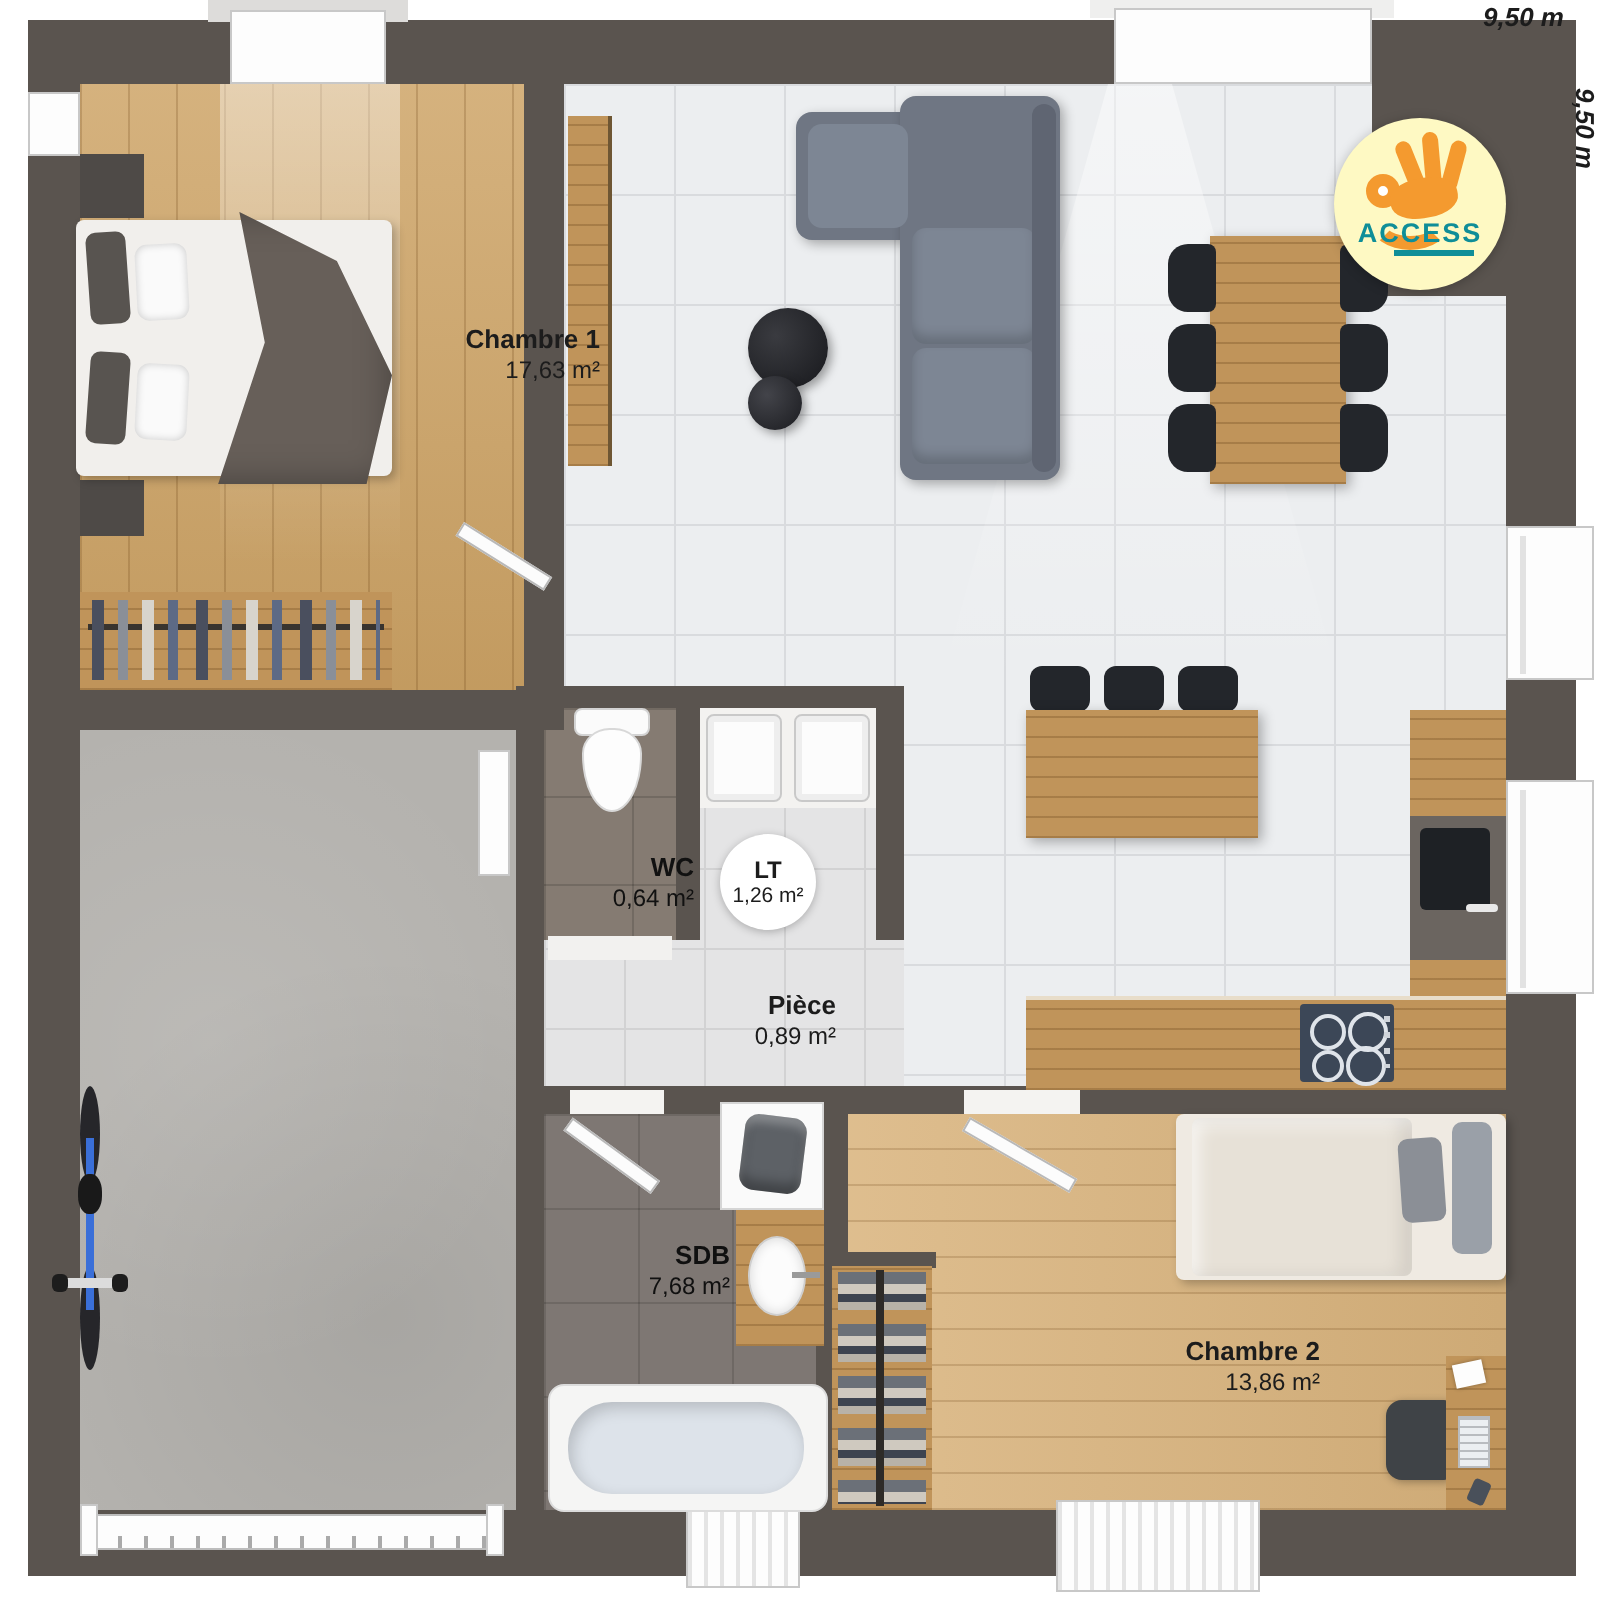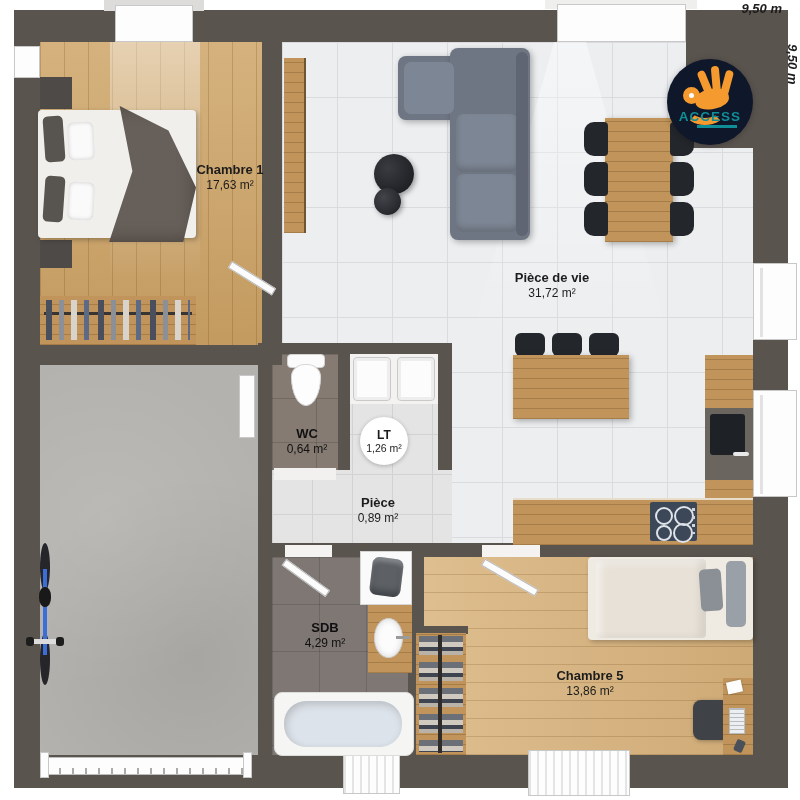--- a/index.html
+++ b/index.html
@@ -38,21 +38,21 @@
     background-size:44px 44px;}
   .sdbtile{background-color:#7e7773;
     background-image:linear-gradient(rgba(0,0,0,.13) 1px, transparent 1px),linear-gradient(90deg,rgba(0,0,0,.13) 1px, transparent 1px);
     background-size:47px 47px;}
   .concrete{background-color:var(--concrete);
     background-image:radial-gradient(circle at 30% 40%, rgba(255,255,255,.10), transparent 60%),
                      radial-gradient(circle at 70% 75%, rgba(0,0,0,.07), transparent 55%);}
   .white-open{position:absolute;background:#fdfdfd;border:1px solid #c8c8c8;box-sizing:border-box;}
   .beam{position:absolute;pointer-events:none;}
   
-  .room-label{position:absolute;text-align:center;}
+  .room-label{position:absolute;text-align:right;}
   .rname{font-size:13px;font-weight:bold;line-height:16px;}
   .rarea{font-size:12px;line-height:15px;}
   .dim{font-size:13px;font-weight:bold;font-style:italic;}
   
   .dark{background:#23262b;}
   .soft{border-radius:6px;}
 </style>
 </head>
 <body>
 
@@ -219,49 +219,45 @@
     <div class="abs" style="left:4px;top:3px;width:15px;height:12px;background:#fdfdfd;transform:rotate(-12deg);box-shadow:0 0 2px rgba(0,0,0,.3);"></div>
     <div class="abs" style="left:6px;top:30px;width:16px;height:26px;background:#eceff2;border:1px solid #b9bcc0;box-sizing:border-box;
          background-image:repeating-linear-gradient(#b9bcc0 0 1px,transparent 1px 4px);"></div>
     <div class="abs" style="left:12px;top:62px;width:9px;height:12px;background:#49505a;border-radius:2px;transform:rotate(24deg);"></div>
   </div>
 
   <div class="room-label" style="left:160px;top:162px;width:140px;">
     <div class="rname">Chambre 1</div>
     <div class="rarea">17,63 m²</div>
   </div>
-  <div class="room-label" style="left:482px;top:270px;width:140px;">
-    <div class="rname">Pièce de vie</div>
-    <div class="rarea">31,72 m²</div>
-  </div>
   <div class="room-label" style="left:267px;top:426px;width:80px;color:#111;">
     <div class="rname">WC</div>
     <div class="rarea">0,64 m²</div>
   </div>
   <div class="abs" style="left:360px;top:417px;width:48px;height:48px;background:#fff;border-radius:50%;box-shadow:0 1px 4px rgba(0,0,0,.25);display:flex;flex-direction:column;align-items:center;justify-content:center;">
     <div style="font-size:12px;font-weight:bold;line-height:13px;">LT</div>
     <div style="font-size:10.5px;line-height:12px;">1,26 m²</div>
   </div>
   <div class="room-label" style="left:338px;top:495px;width:80px;">
     <div class="rname">Pièce</div>
     <div class="rarea">0,89 m²</div>
   </div>
   <div class="room-label" style="left:285px;top:620px;width:80px;color:#101010;">
     <div class="rname">SDB</div>
-    <div class="rarea">4,29 m²</div>
+    <div class="rarea">7,68 m²</div>
   </div>
   <div class="room-label" style="left:520px;top:668px;width:140px;">
-    <div class="rname">Chambre 5</div>
+    <div class="rname">Chambre 2</div>
     <div class="rarea">13,86 m²</div>
   </div>
 
   <div class="dim abs" style="right:18px;top:1px;">9,50 m</div>
   <div class="dim abs" style="right:0px;top:44px;writing-mode:vertical-rl;">9,50 m</div>
 
-  <div class="abs" style="left:667px;top:59px;width:86px;height:86px;background:#0f172a;border-radius:50%;box-shadow:0 1px 6px rgba(0,0,0,.25);">
+  <div class="abs" style="left:667px;top:59px;width:86px;height:86px;background:#fef9c3;border-radius:50%;box-shadow:0 1px 6px rgba(0,0,0,.25);">
     <div class="abs" style="left:0;top:0;width:86px;height:86px;">
       <div class="abs" style="left:34px;top:11px;width:8px;height:26px;background:var(--orange);border-radius:5px;transform:rotate(-22deg);"></div>
       <div class="abs" style="left:45px;top:7px;width:8px;height:30px;background:var(--orange);border-radius:5px;transform:rotate(-5deg);"></div>
       <div class="abs" style="left:56px;top:11px;width:8px;height:26px;background:var(--orange);border-radius:5px;transform:rotate(15deg);"></div>
       <div class="abs" style="left:16px;top:28px;width:17px;height:17px;border:6px solid var(--orange);border-radius:50%;box-sizing:border-box;background:#fff;"></div>
       <div class="abs" style="left:28px;top:30px;width:34px;height:20px;background:var(--orange);border-radius:45%;transform:rotate(-10deg);"></div>
       <div class="abs" style="left:18px;top:38px;width:40px;height:28px;border:7px solid transparent;border-bottom-color:var(--orange);border-radius:50%;box-sizing:border-box;"></div>
     </div>
     <div class="abs" style="left:0;top:50px;width:86px;text-align:center;font-size:13.5px;font-weight:bold;letter-spacing:1px;color:var(--teal);">ACCESS</div>
     <div class="abs" style="left:30px;top:66px;width:40px;height:3px;background:var(--teal);"></div>

